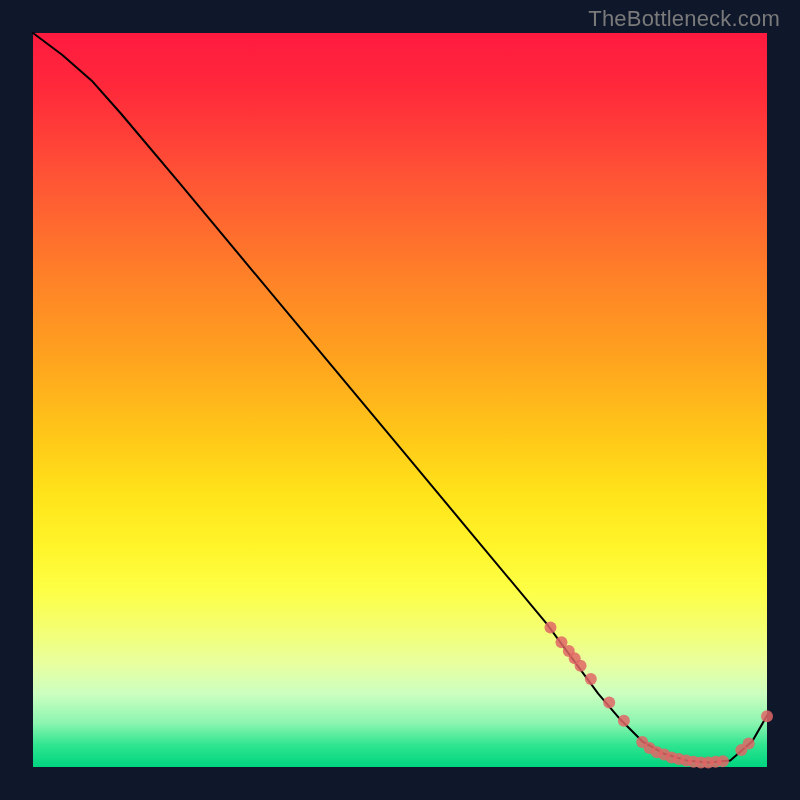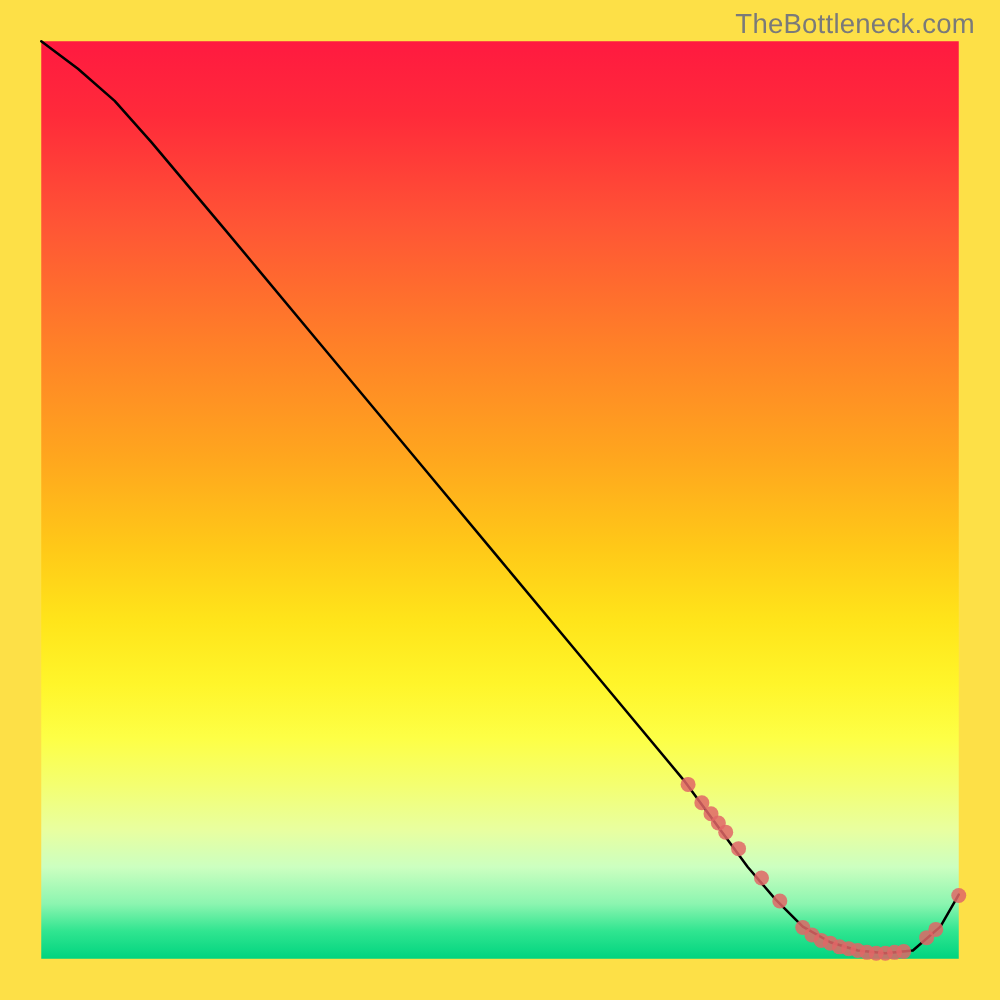--- a/index.html
+++ b/index.html
@@ -8,21 +8,21 @@
     width: 800px;
     height: 800px;
     background: #000;
     overflow: hidden;
     font-family: Arial, Helvetica, sans-serif;
   }
   .stage {
     position: relative;
     width: 800px;
     height: 800px;
-    background: #fde047;
+    background: #0f172a;
   }
   .plot {
     position: absolute;
     left: 33px;
     top: 33px;
     width: 734px;
     height: 734px;
     
     background: linear-gradient(to bottom,
       #ff1a40 0%,

